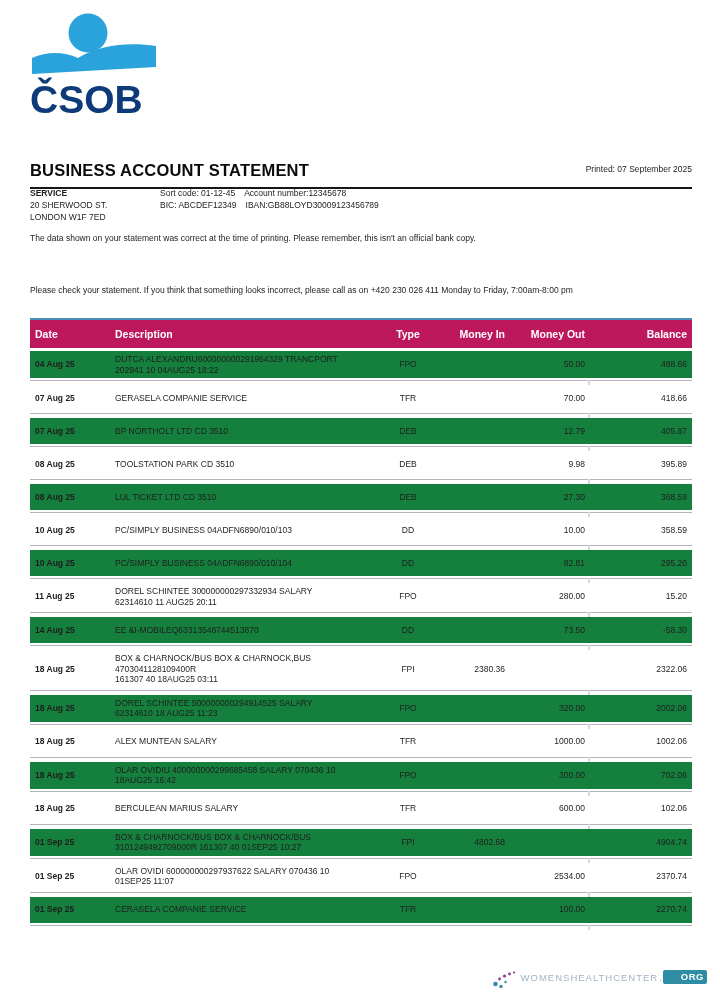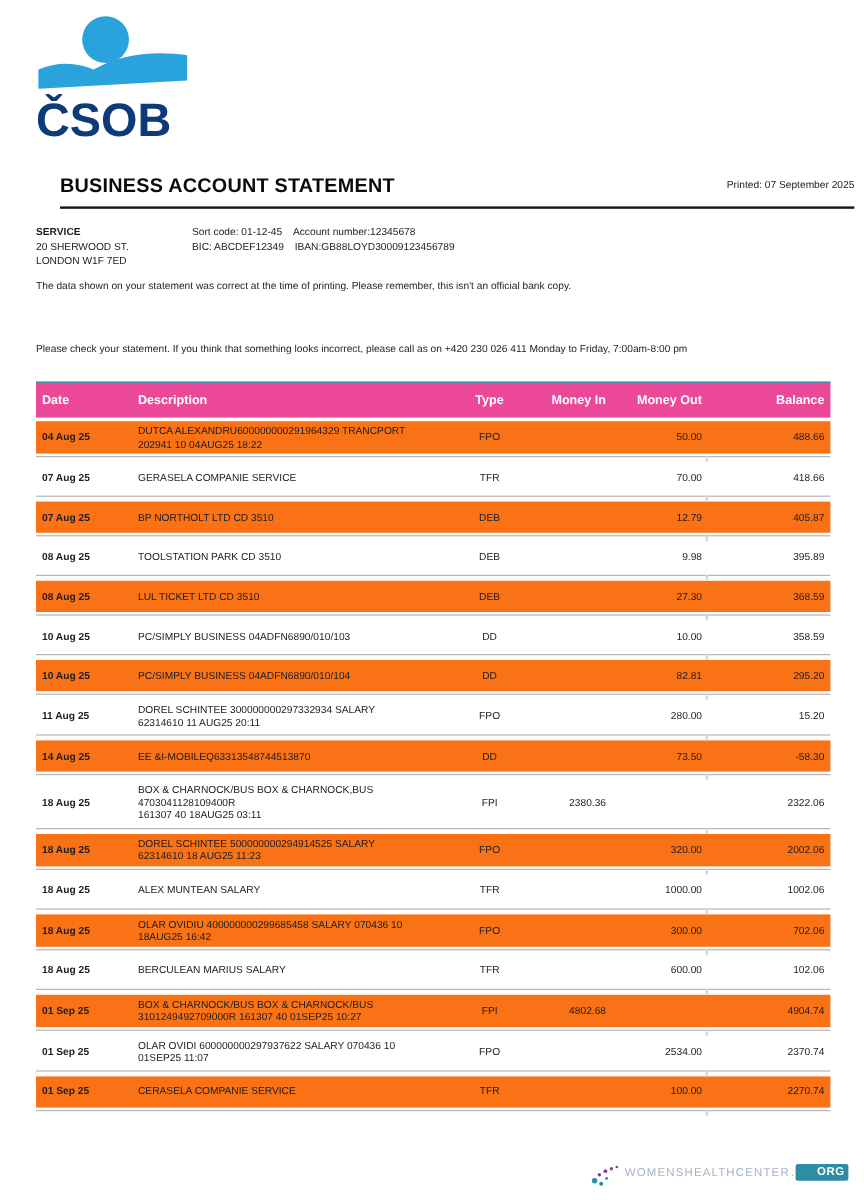--- a/index.html
+++ b/index.html
@@ -12,57 +12,57 @@
 
   
   .logo{position:absolute;left:30px;top:8px;width:130px;}
   .logo-text{
     font-size:39px;font-weight:bold;color:#0d3a78;line-height:0.95;
     letter-spacing:0px;margin-top:1px;font-family:"Liberation Sans",sans-serif;
   }
 
   
   .title-row{
-    position:absolute;left:30px;top:146px;width:662px;
+    position:absolute;left:30px;top:161px;width:662px;
     display:flex;justify-content:space-between;align-items:flex-start;
-    border-bottom:2px solid #161616;padding-bottom:7px;margin-left:20px;
+    border-bottom:2px solid #161616;padding-bottom:7px;
   }
   .page-title{margin:0;font-size:16.5px;font-weight:bold;letter-spacing:0.2px;color:#0b0b0b;}
   .printed{font-size:8.5px;color:#222;margin-top:3px;}
 
   
   .info-block{position:absolute;left:30px;top:188px;display:flex;font-size:8.5px;line-height:11.8px;}
   .addr{width:130px;}
   .holder{font-weight:bold;}
   .acct-line span.first{margin-right:9px;}
 
   .disclaimer{position:absolute;left:30px;top:233px;margin:0;font-size:8.5px;width:640px;}
   .contact{position:absolute;left:30px;top:285px;margin:0;font-size:8.5px;width:660px;}
 
   
   .table{position:absolute;left:30px;top:318px;width:662px;}
   .thead{
     display:flex;align-items:center;height:30px;box-sizing:border-box;
-    background:#ec4899;border-top:2px solid #4d8fb2;
+    background:#be185d;border-top:2px solid #4d8fb2;
     color:#ffffff;font-weight:bold;font-size:10.5px;
   }
   .c{box-sizing:border-box;}
   .c.date{width:85px;padding-left:5px;}
   .c.desc{width:258px;}
   .c.type{width:70px;text-align:center;}
   .c.in{width:62px;text-align:right;}
   .c.out{width:80px;text-align:right;}
   .c.bal{flex:1;text-align:right;padding-right:5px;}
 
   #tbody{margin-top:3px;}
   .trow{
     display:flex;align-items:center;min-height:26px;box-sizing:border-box;
     padding:3px 0;font-size:8.5px;line-height:10.5px;background:#ffffff;
   }
-  .trow.alt{background:#f97316;}
+  .trow.alt{background:#15803d;}
   .trow .date{font-weight:bold;}
   .trow .desc{white-space:pre-line;}
   .sep{height:5px;position:relative;}
   .sep::before{content:'';display:block;height:1px;margin-top:2px;background:#b4b4bd;}
   .sep::after{content:'';position:absolute;right:102px;top:0;width:2px;height:5px;background:#d8d8e2;}
 
   
   .watermark{position:absolute;right:13px;bottom:13px;display:flex;align-items:center;}
   .wm-dots{margin-right:3px;margin-bottom:-2px;}
   .wm-text{font-size:9.5px;letter-spacing:1px;color:#a3b2c4;}

